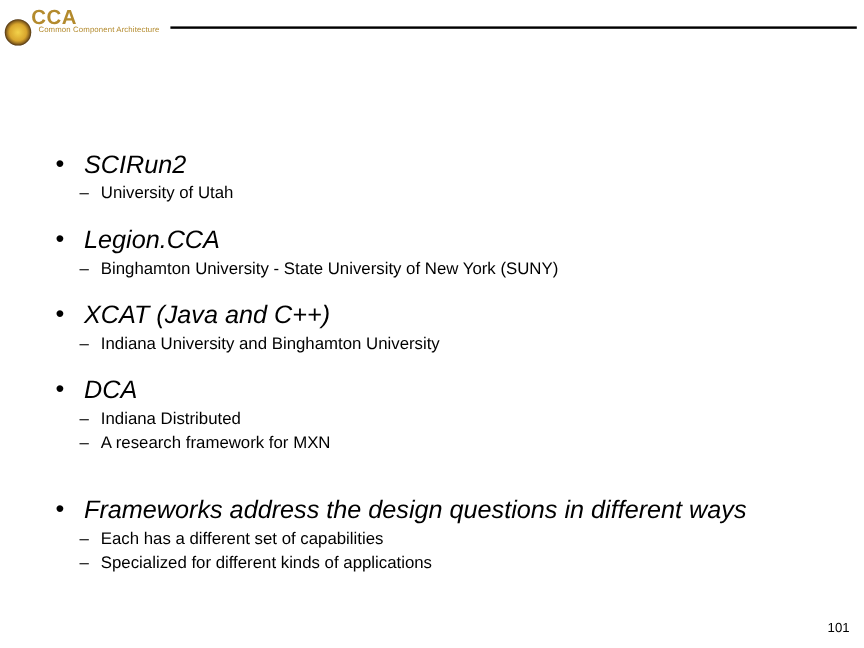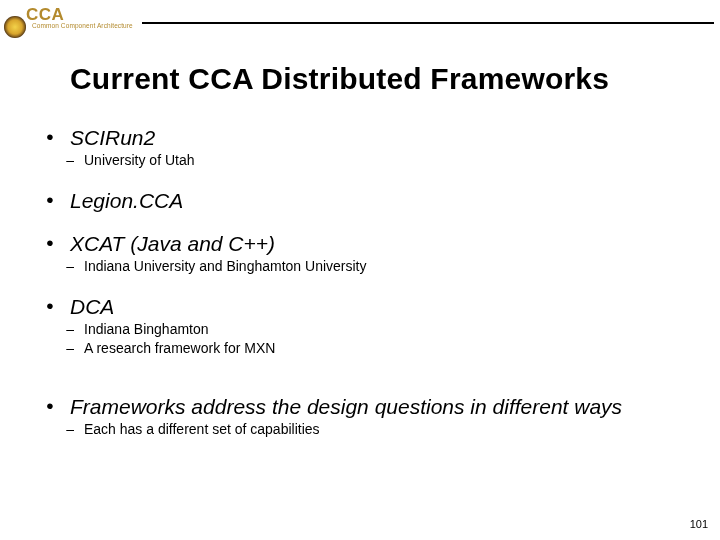--- a/index.html
+++ b/index.html
@@ -53,68 +53,75 @@
 
   <div class="header">
     <div class="logo-wrap">
       <div class="logo-circle"></div>
       <div class="logo-cca">CCA</div>
       <div class="logo-sub">Common Component Architecture</div>
     </div>
     <div class="header-rule"></div>
   </div>
 
-  <div class="title">Current CCA Distributed Frameworks</div>
 
   <div class="content">
 
     <div class="l1">
       <span class="dot">•</span>
       <span class="txt">SCIRun2</span>
     </div>
     <div class="l2">
       <span class="dash"></span>
       <span class="txt">University of Utah</span>
     </div>
 
     <div class="l1">
       <span class="dot">•</span>
       <span class="txt">Legion.CCA</span>
+    </div>
+    <div class="l2">
+      <span class="dash"></span>
+      <span class="txt">Binghamton University - State University of New York (SUNY)</span>
     </div>
 
     <div class="l1">
       <span class="dot">•</span>
       <span class="txt">XCAT (Java and C++)</span>
     </div>
     <div class="l2">
       <span class="dash"></span>
       <span class="txt">Indiana University and Binghamton University</span>
     </div>
 
     <div class="l1">
       <span class="dot">•</span>
       <span class="txt">DCA</span>
     </div>
     <div class="l2">
       <span class="dash"></span>
-      <span class="txt">Indiana Binghamton</span>
+      <span class="txt">Indiana Distributed</span>
     </div>
     <div class="l2">
       <span class="dash"></span>
       <span class="txt">A research framework for MXN</span>
     </div>
 
     <div class="gap"></div>
 
     <div class="l1">
       <span class="dot">•</span>
       <span class="txt">Frameworks address the design questions in different ways</span>
     </div>
     <div class="l2">
       <span class="dash"></span>
       <span class="txt">Each has a different set of capabilities</span>
     </div>
+    <div class="l2">
+      <span class="dash"></span>
+      <span class="txt">Specialized for different kinds of applications</span>
+    </div>
 
   </div>
 
   <div class="pagenum">101</div>
 
 </div>
 
 </body></html>

